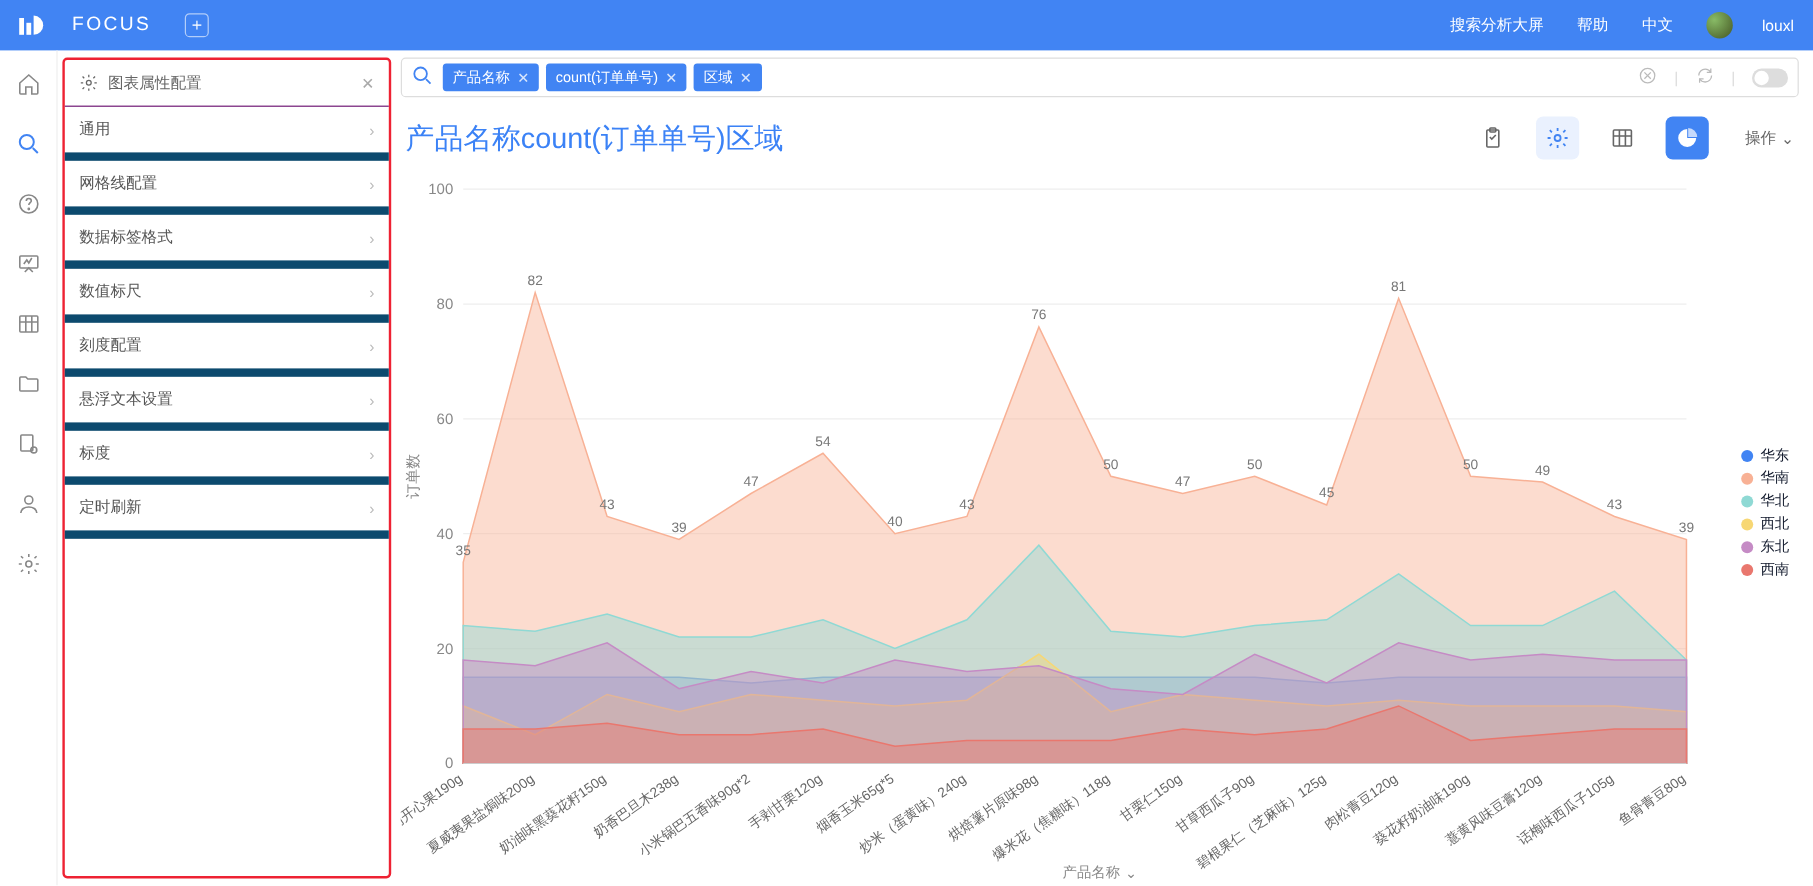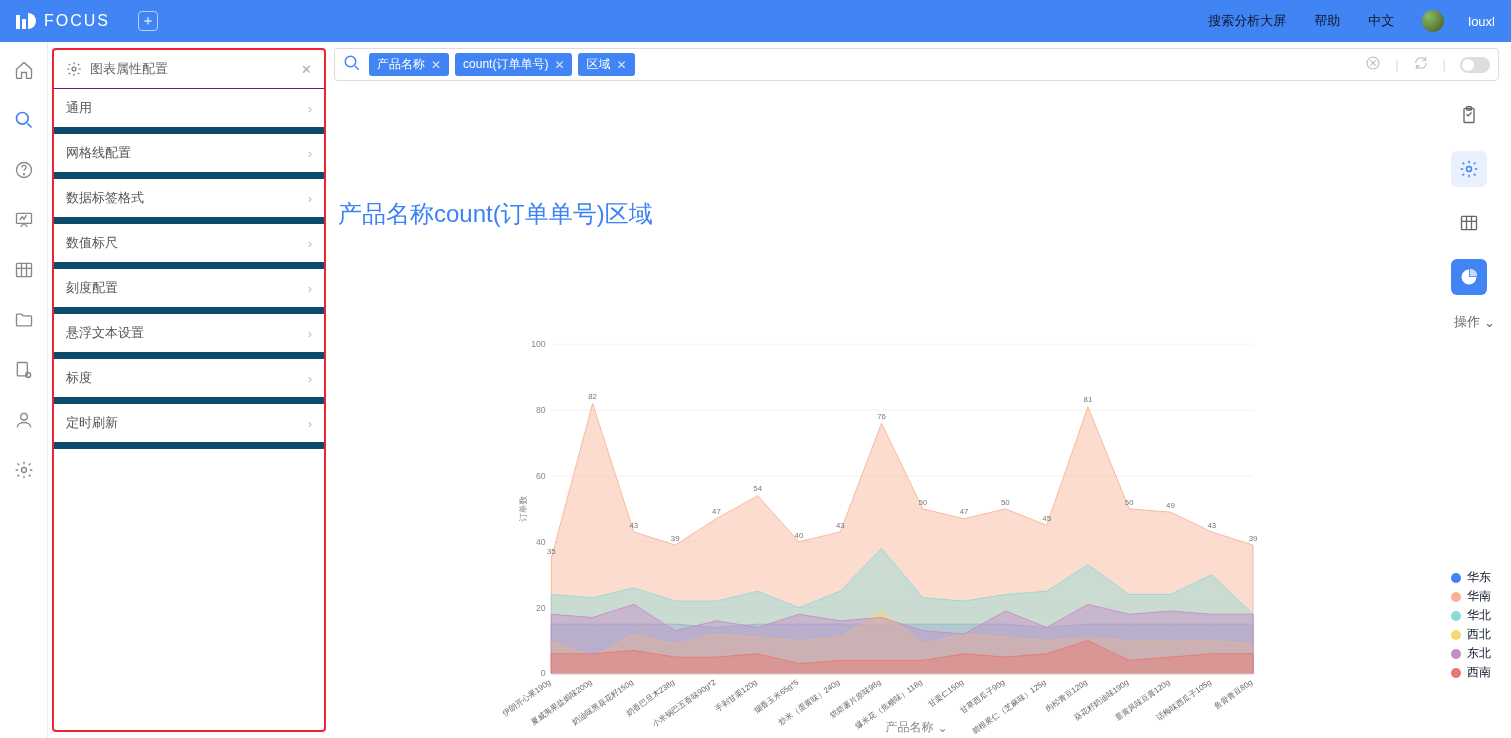--- a/index.html
+++ b/index.html
@@ -1,24 +1,24 @@
 <!DOCTYPE html>
 <html><head>
 <meta charset="utf-8">
 <style>
 * { box-sizing: border-box; margin: 0; padding: 0; }
 body { font-family: -apple-system, "Segoe UI", "Microsoft YaHei", sans-serif; font-size: 13px; color: #333; background: #fff; height: 100vh; overflow: hidden; }
 .top-bar { height: 42px; background: #4184f3; display: flex; align-items: center; padding: 0 16px; color: #fff; }
-.logo { display: flex; align-items: center; gap: 8px; font-size: 16px; font-weight: 500; letter-spacing: 2px; }
+.logo { display: flex; align-items: center; gap: 24px; font-size: 16px; font-weight: 500; letter-spacing: 2px; }
 .logo-bars { display: flex; align-items: flex-end; gap: 2px; }
 .logo-bars span { width: 4px; background: #fff; display: block; }
 .logo-bars span:nth-child(1){height:14px}.logo-bars span:nth-child(2){height:10px}.logo-bars span:nth-child(3){height:16px;border-radius:0 8px 8px 0;width:8px}
 .top-add { margin-left: 28px; width: 20px; height: 20px; border: 1px solid rgba(255,255,255,.6); border-radius: 4px; display: flex; align-items: center; justify-content: center; cursor: pointer; font-size: 14px; }
 .top-right { margin-left: auto; display: flex; align-items: center; gap: 28px; font-size: 13px; }
-.top-right a { color: #0f172a; text-decoration: none; cursor: pointer; }
+.top-right a { color: #ffffff; text-decoration: none; cursor: pointer; }
 .avatar { width: 22px; height: 22px; border-radius: 50%; background: radial-gradient(circle at 30% 30%, #8b6, #452); }
 .user { display: flex; align-items: center; gap: 24px; }
 
 .shell { display: flex; height: calc(100vh - 42px); }
 .side-nav { width: 48px; border-right: 1px solid #eee; display: flex; flex-direction: column; align-items: center; padding-top: 12px; gap: 18px; }
 .side-nav .nav-item { width: 32px; height: 32px; display: flex; align-items: center; justify-content: center; cursor: pointer; color: #888; border-radius: 4px; }
 .side-nav .nav-item.hl { color: #4184f3; }
 .side-nav svg { width: 20px; height: 20px; }
 
 .config-panel { width: 274px; margin: 6px 4px; border: 2px solid #e23; border-radius: 4px; background: #fff; display: flex; flex-direction: column; }
@@ -31,21 +31,21 @@
 .search-row { display: flex; align-items: center; gap: 8px; border: 1px solid #ddd; border-radius: 4px; padding: 4px 8px; }
 .search-row .search-icon { color: #4184f3; }
 .chip { background: #4184f3; color: #fff; border-radius: 3px; padding: 3px 8px; font-size: 12px; display: flex; align-items: center; gap: 6px; }
 .chip .x { cursor: pointer; opacity: .8; }
 .search-actions { margin-left: auto; display: flex; align-items: center; gap: 14px; color: #bbb; }
 .toggle { width: 30px; height: 16px; border-radius: 8px; background: #ddd; position: relative; }
 .toggle::after { content: ""; position: absolute; width: 12px; height: 12px; background: #fff; border-radius: 50%; top: 2px; left: 2px; }
 
 .title-row { display: flex; align-items: center; margin: 16px 4px 6px; }
 .title-row h1 { font-size: 24px; font-weight: 500; color: #3b82f6; }
-.title-actions { margin-left: auto; display: flex; align-items: center; gap: 18px; flex-direction: column; }
+.title-actions { margin-left: auto; display: flex; align-items: center; gap: 18px; }
 .icon-btn { width: 36px; height: 36px; border-radius: 6px; display: flex; align-items: center; justify-content: center; cursor: pointer; color: #666; }
 .icon-btn.blue { background: #eaf1fe; color: #4184f3; }
 .icon-btn.solid { background: #4184f3; color: #fff; }
 .ops { display: flex; align-items: center; gap: 4px; color: #666; cursor: pointer; margin-left: 12px; }
 
 .chart-wrap { flex: 1; position: relative; min-height: 0; }
 #chart { width: 100%; height: 100%; }
 .legend { position: absolute; right: 8px; top: 230px; font-size: 12px; }
 .legend div { display: flex; align-items: center; gap: 6px; margin: 2px 0; color: #0f172a; }
 .legend .sw { width: 10px; height: 10px; border-radius: 50%; }

